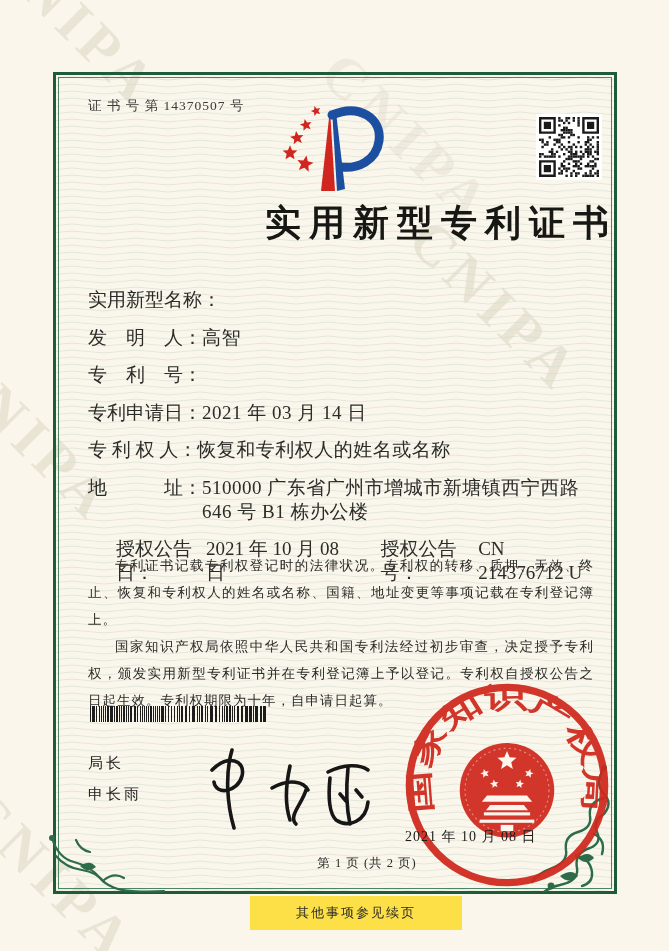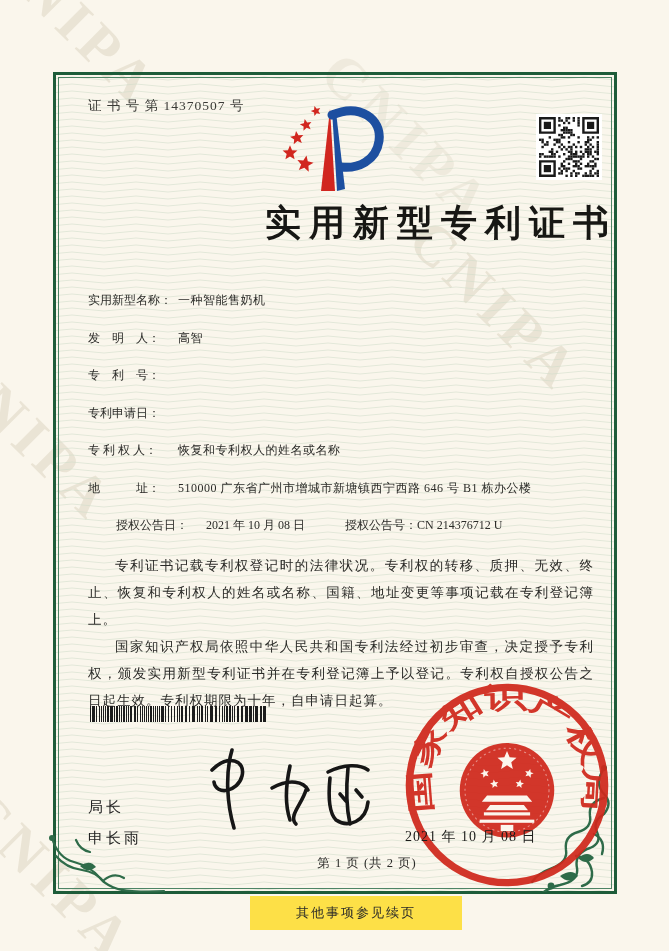--- a/index.html
+++ b/index.html
@@ -12,31 +12,31 @@
   .waves{position:absolute;inset:0;z-index:0;}
   
   .wm{position:absolute;font-family:"Liberation Serif",serif;font-weight:bold;font-size:58px;letter-spacing:7px;
       color:#9b8a63;opacity:.16;transform:rotate(45deg);white-space:nowrap;z-index:1;pointer-events:none;}
   .content{position:absolute;inset:0;z-index:2;border-radius:14px;}
   .cert-no{position:absolute;left:88px;top:97px;font-size:13.5px;letter-spacing:1px;color:#3a3a36;}
   .logo{position:absolute;left:282px;top:101px;}
   .qr{position:absolute;left:536px;top:114px;background:#fff;padding:3px;}
   .title{position:absolute;left:53px;top:199px;width:564px;text-align:right;
          font-size:36px;font-weight:bold;letter-spacing:8px;color:#171714;}
-  .fields{position:absolute;left:88px;top:288px;width:506px;font-size:12px;}
+  .fields{position:absolute;left:88px;top:288px;width:506px;font-size:19px;}
   .row{display:flex;margin-bottom:13.5px;line-height:24px;}
   .row .lab{flex:0 0 90px;white-space:nowrap;}
   .row .val{flex:1;letter-spacing:.5px;}
   .grant{display:flex;line-height:24px;}
   .grant .sp{flex:0 0 40px;}
   .paras{position:absolute;left:88px;top:552px;width:506px;font-size:13.5px;}
   .paras p{margin:0;text-indent:2em;line-height:27px;letter-spacing:1px;text-align:justify;}
   .barcode{position:absolute;left:90px;top:706px;}
   .signer{position:absolute;left:88px;top:754px;font-family:"Liberation Sans","DejaVu Sans",sans-serif;
-          font-size:15px;letter-spacing:3px;color:#222;margin-top:44px;}
+          font-size:15px;letter-spacing:3px;color:#222;}
   .signer div{margin-bottom:12px;}
   .sig{position:absolute;left:198px;top:740px;}
   .seal{position:absolute;left:402px;top:680px;z-index:3;opacity:.93;}
   .seal-date{position:absolute;left:405px;top:828px;width:220px;font-size:14px;letter-spacing:1px;color:#1c1c1a;z-index:4;}
   .pageinfo{position:absolute;left:53px;top:855px;width:628px;text-align:center;font-size:12.5px;letter-spacing:1px;z-index:2;}
   .contnote{position:absolute;left:250px;top:896px;width:212px;height:34px;line-height:34px;text-align:center;
             background:#fde047;font-size:13px;letter-spacing:2px;z-index:3;color:#2b2b28;}
   .fl{position:absolute;z-index:2;}
 </style>
 </head>
@@ -299,31 +299,31 @@
           <path fill-rule="evenodd" d="M0 18h7v7h-7zM1 19v5h5v-5z"></path>
           <rect x="2" y="20" width="3" height="3"></rect>
         </g>
     </svg>
 
     <div class="title">实用新型专利证书</div>
 
     <div class="fields">
       <div class="row">
         <span class="lab">实用新型名称：</span>
-        <span class="val">一种智能售奶机</span>
       </div>
       <div class="row">
         <span class="lab">发　明　人：</span>
         <span class="val">高智</span>
       </div>
       <div class="row">
         <span class="lab">专　利　号：</span>
       </div>
       <div class="row">
         <span class="lab">专利申请日：</span>
+        <span class="val">2021 年 03 月 14 日</span>
       </div>
       <div class="row">
         <span class="lab">专 利 权 人：</span>
         <span class="val">恢复和专利权人的姓名或名称</span>
       </div>
       <div class="row">
         <span class="lab">地　　　址：</span>
         <span class="val">510000 广东省广州市增城市新塘镇西宁西路 646 号 B1 栋办公楼</span>
       </div>
       <div class="grant">

